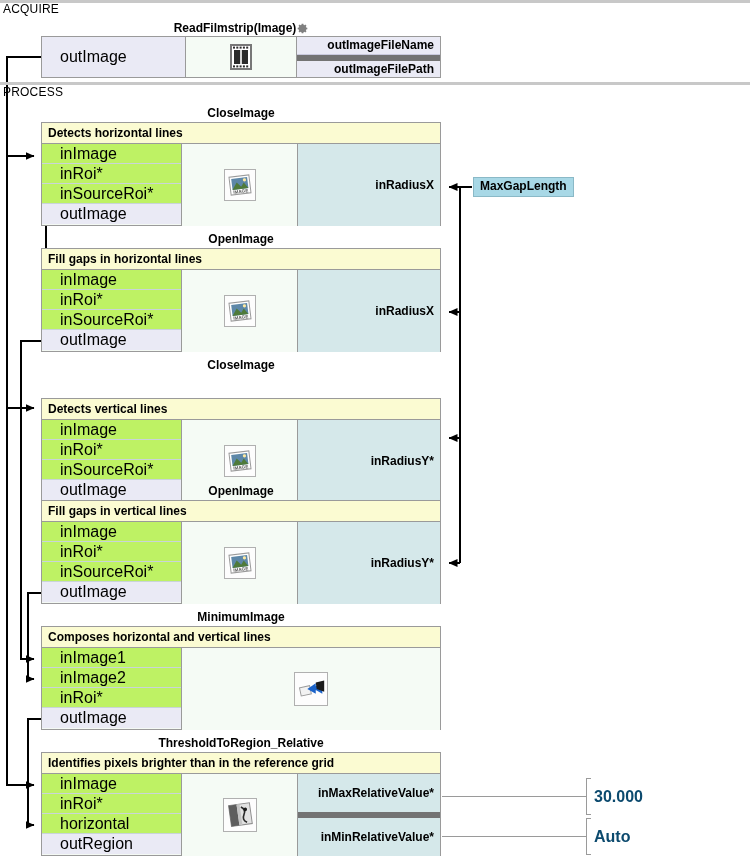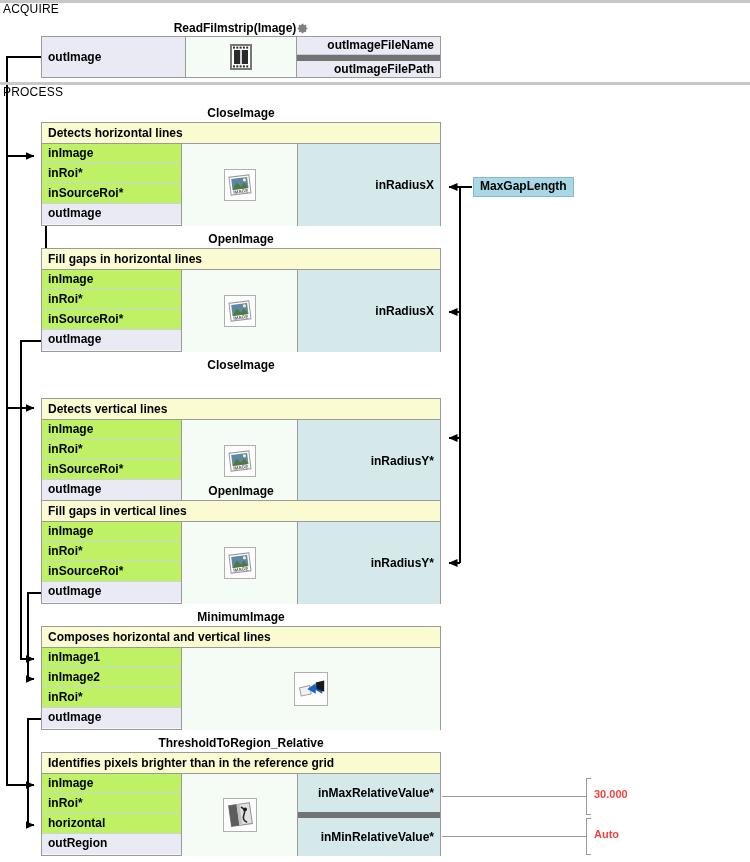--- a/index.html
+++ b/index.html
@@ -70,24 +70,24 @@
   }
   .col-left{
     width:140px;
     flex:0 0 140px;
     border-right:1px solid #9a9a9a;
     box-sizing:border-box;
   }
   .port{
     height:20px;
     line-height:19px;
-    font-size:12px;
-    font-weight:bold;
-    color:#000;
-    padding-left:6px;
+    font-size:16px;
+    font-weight:normal;
+    color:#000;
+    padding-left:18px;
     box-sizing:border-box;
     border-bottom:1px solid #c9d4d9;
     white-space:nowrap;
     overflow:hidden;
   }
   .port.in{background:#bef264;}
   .port.out{background:#eaeaf5;border-bottom:none;}
   .col-mid{
     flex:1 1 auto;
     background:#f5fbf5;
@@ -114,23 +114,23 @@
     font-weight:bold;
     color:#000;
     white-space:nowrap;
     box-sizing:border-box;
   }
   .rport + .rport{border-top:6px solid #737373;}
 
   
   .value-label{
     position:absolute;
-    font-size:11px;
+    font-size:16px;
     font-weight:bold;
-    color:#ef4444;
+    color:#0c4a6e;
     white-space:nowrap;
   }
   
   .chip{
     position:absolute;
     background:#a8d8e6;
     border:1px solid #8ab9c7;
     font-size:12px;
     font-weight:bold;
     color:#000;

